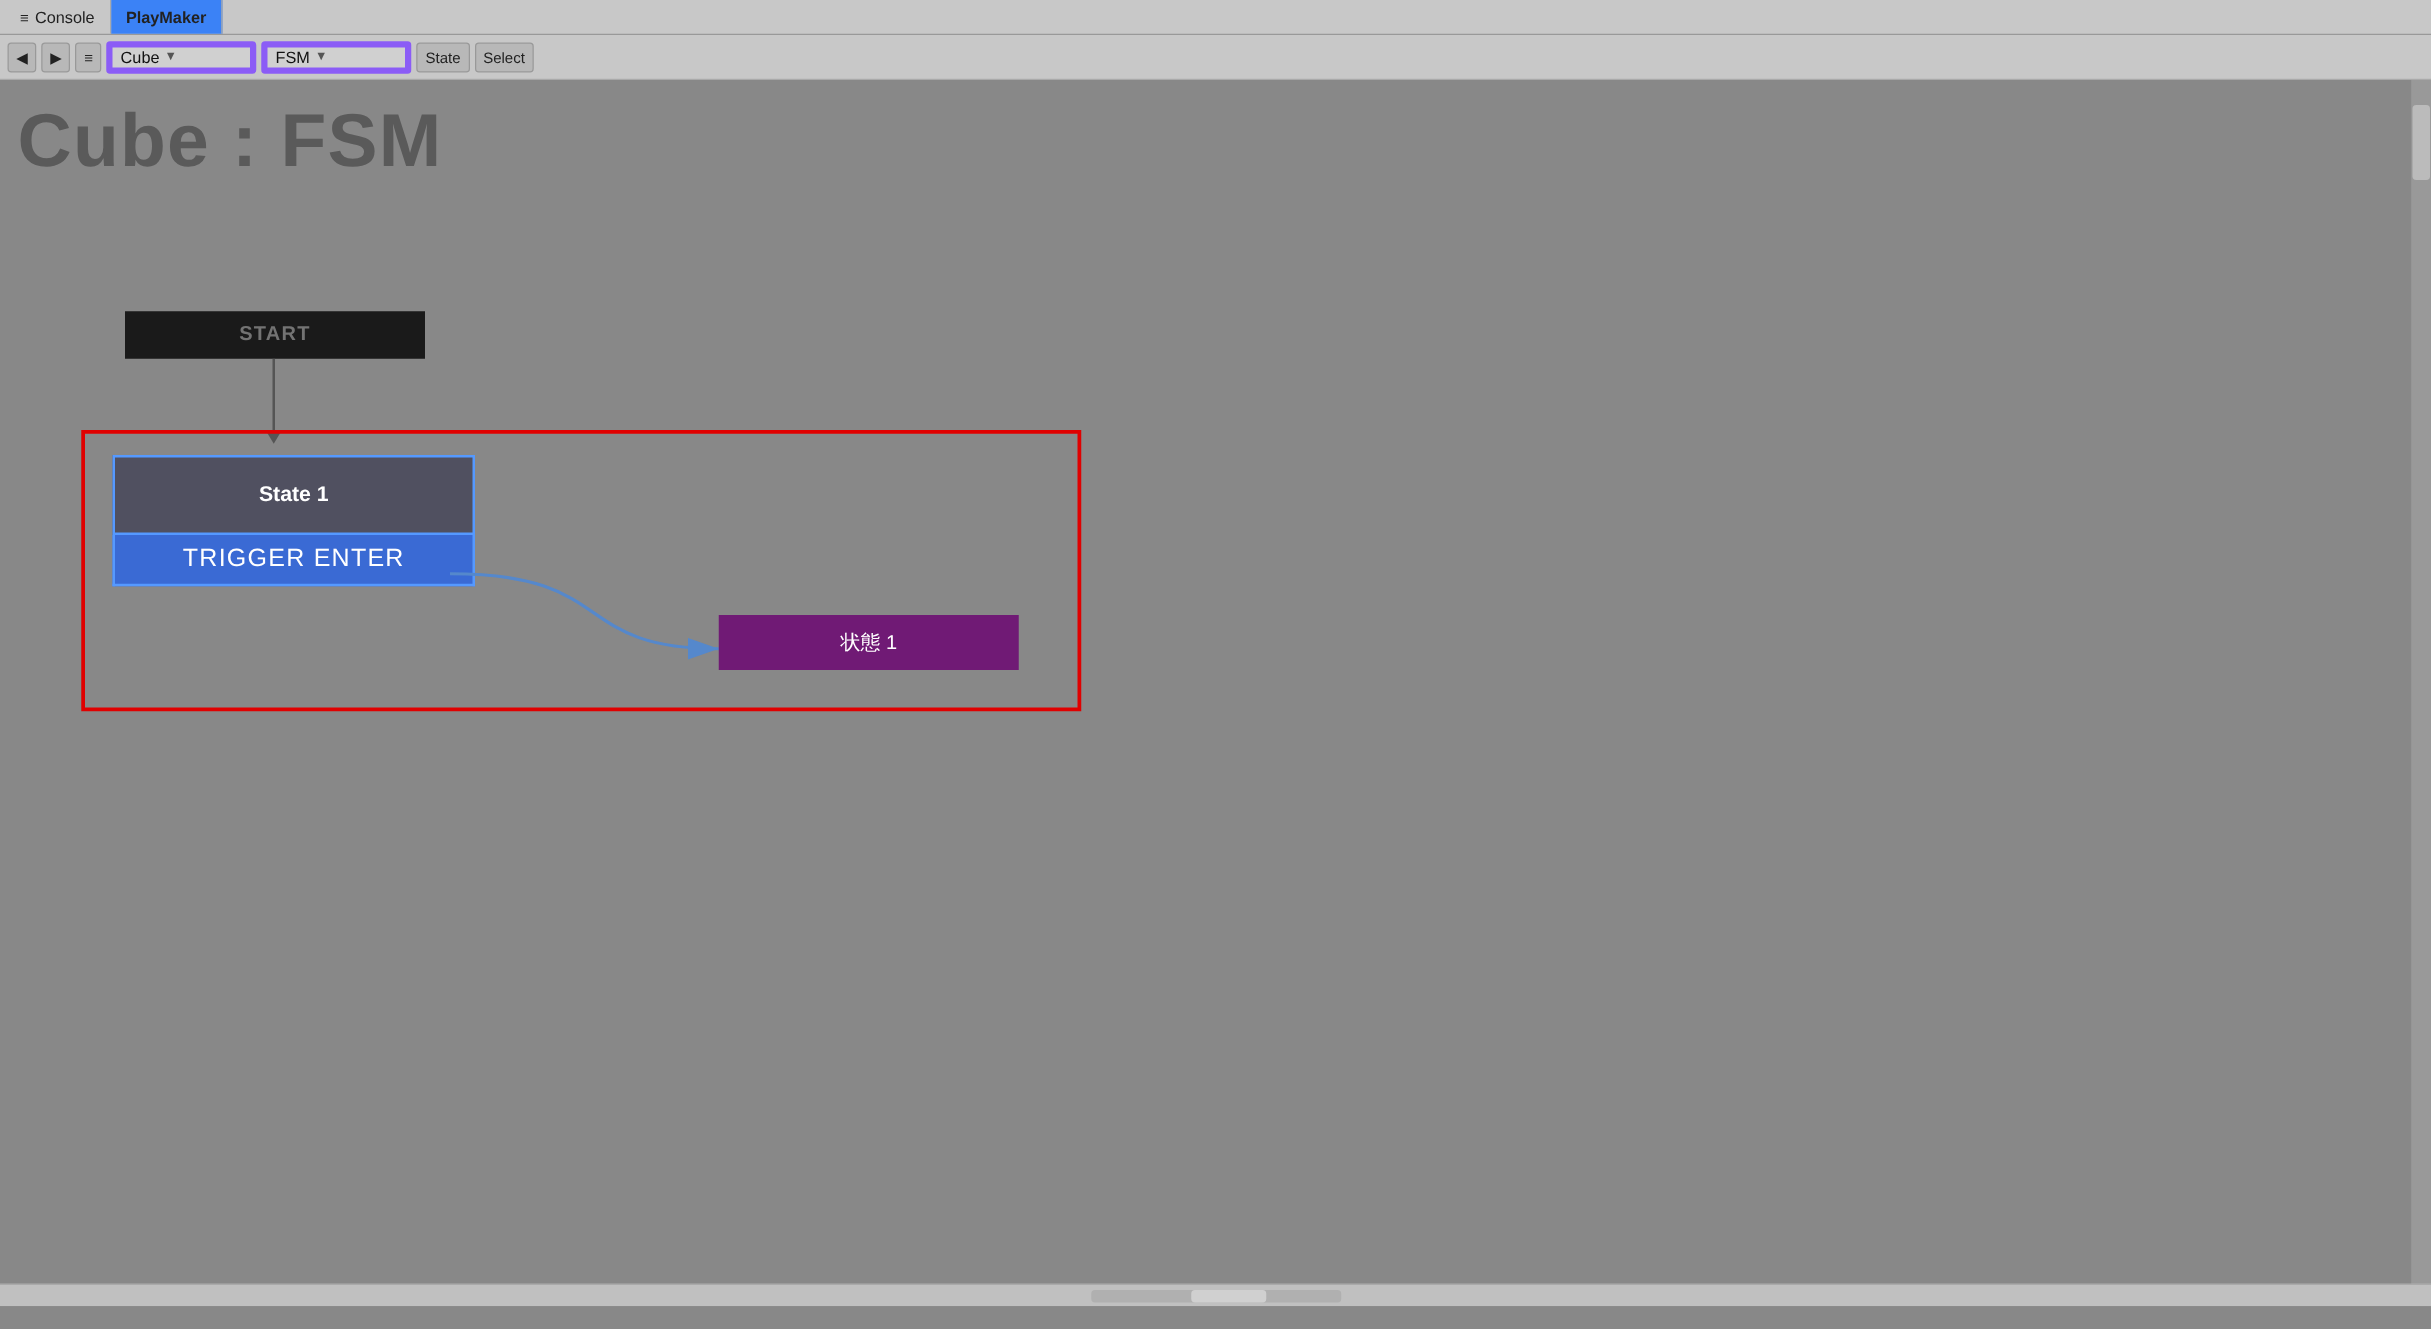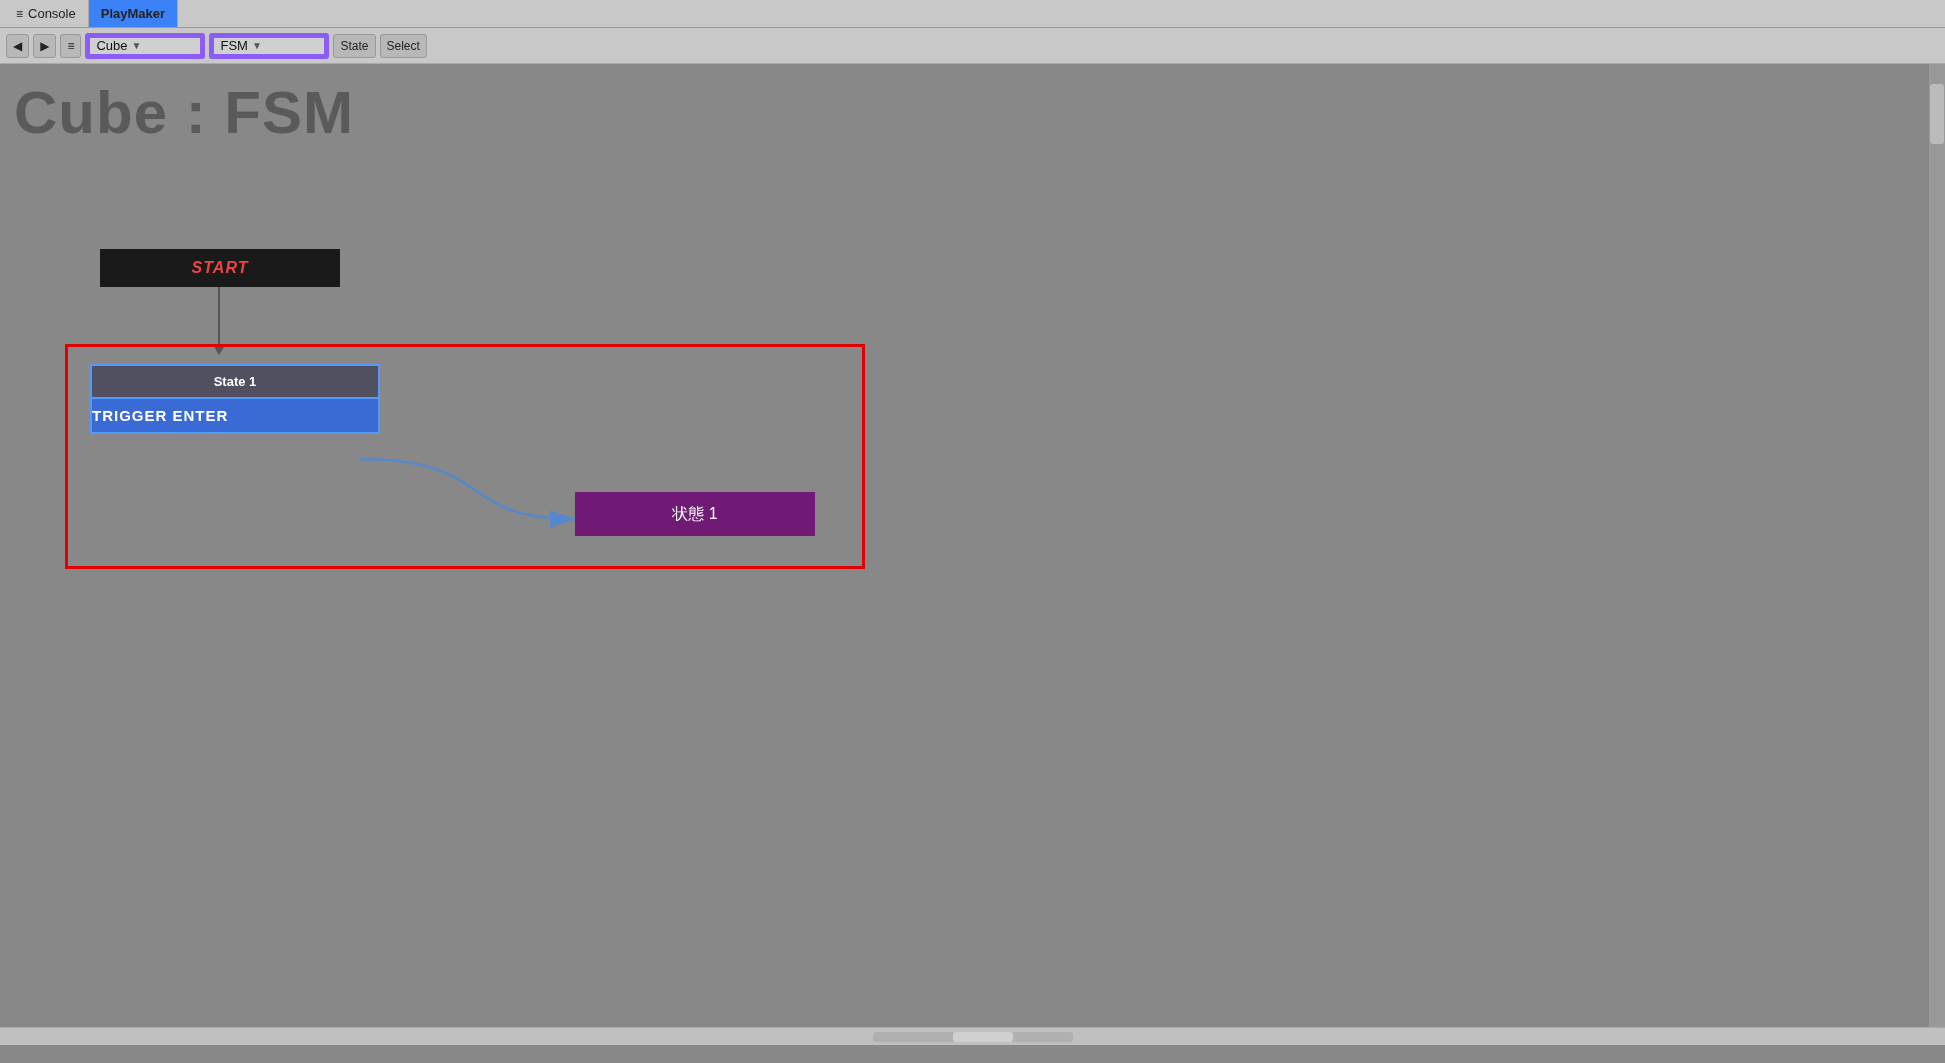--- a/index.html
+++ b/index.html
@@ -105,25 +105,24 @@
     .start-node {
       position: absolute;
       top: 185px;
       left: 100px;
       width: 240px;
       height: 38px;
       background: #1a1a1a;
       display: flex;
       align-items: center;
       justify-content: center;
-      color: #ef4444;
+      color: #737373;
       font-size: 16px;
       font-weight: bold;
       letter-spacing: 1px;
-      font-style: italic;
     }
 
     
     .start-arrow {
       position: absolute;
       top: 223px;
       left: 218px;
       width: 2px;
       height: 60px;
       background: #555;
@@ -152,34 +151,35 @@
     
     .state1-node {
       position: absolute;
       top: 300px;
       left: 90px;
       width: 290px;
     }
     .state1-header {
       background: #505060;
       border: 2px solid #5599ff;
-      padding: 8px 0;
+      padding: 20px 0;
       text-align: center;
       color: white;
-      font-size: 13px;
+      font-size: 17px;
       font-weight: bold;
     }
     .state1-transition {
       background: #3a6ad4;
       border: 2px solid #5599ff;
       border-top: none;
       padding: 8px 0;
+      text-align: center;
       color: white;
-      font-size: 15px;
-      font-weight: bold;
+      font-size: 20px;
+      font-weight: normal;
       letter-spacing: 1px;
       cursor: pointer;
     }
 
     
     .state2-node {
       position: absolute;
       top: 428px;
       left: 575px;
       width: 240px;

